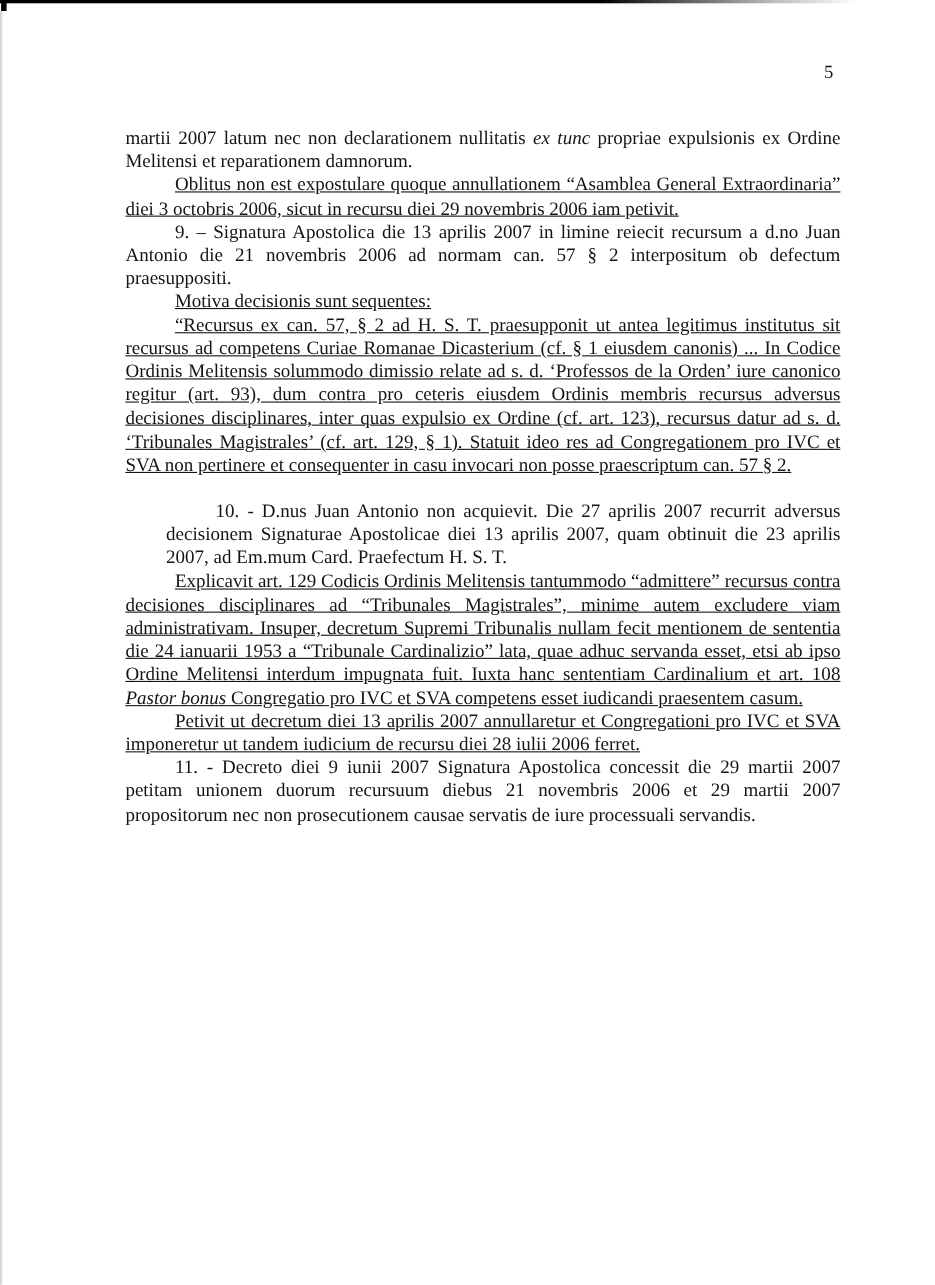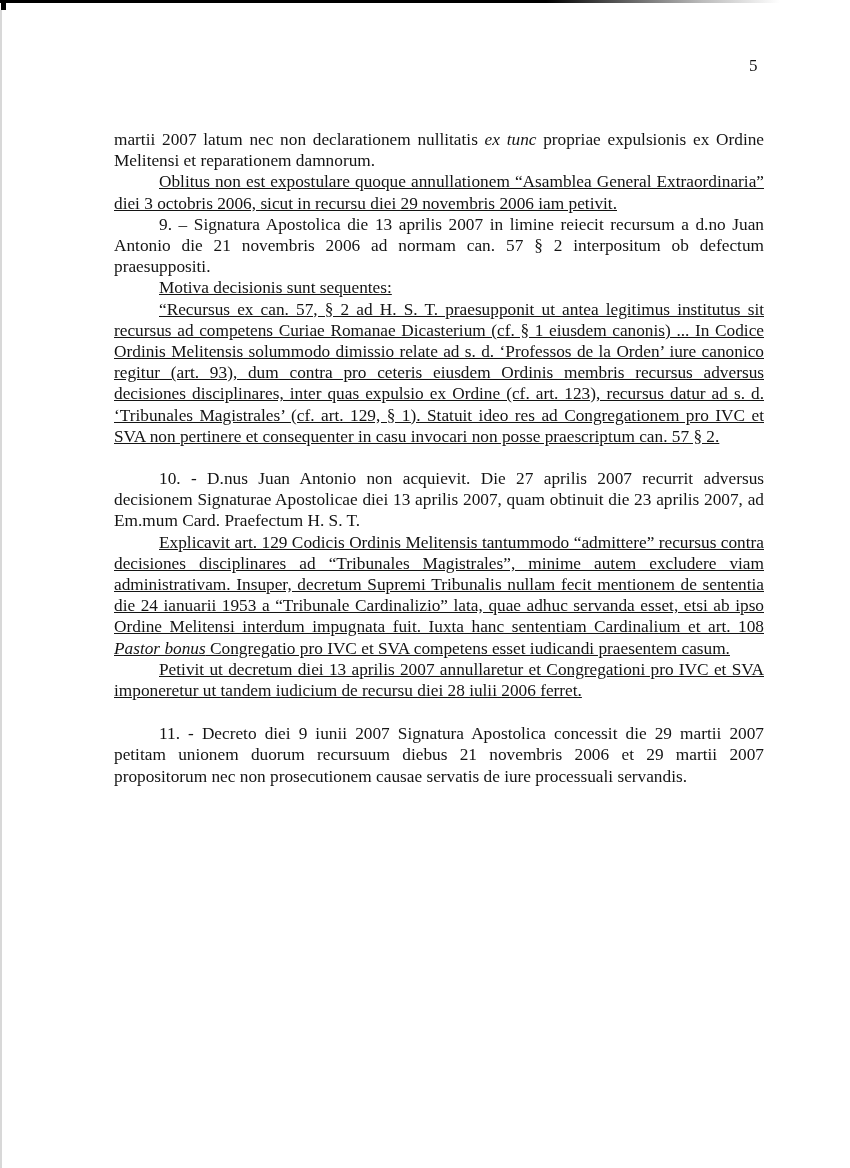--- a/index.html
+++ b/index.html
@@ -3,25 +3,25 @@
 <meta charset="utf-8">
 <style>
   html, body { margin: 0; padding: 0; background: #ffffff; }
   body { width: 850px; height: 1168px; position: relative; overflow: hidden;
          font-family: "Liberation Serif", "DejaVu Serif", serif; color: #141414; }
   .topbar { position: absolute; left: 0; top: 0; width: 780px; height: 3px;
             background: linear-gradient(to right, #000 0%, #000 70%, #bbb 90%, rgba(255,255,255,0) 100%); }
   .corner { position: absolute; left: 1px; top: 0; width: 5px; height: 10px; background: #000; }
   .leftedge { position: absolute; left: 0; top: 10px; width: 2px; height: 1158px; background: #d8d8d8; }
   .page-number { position: absolute; left: 749px; top: 56px; font-size: 17px; }
-  .content { position: absolute; left: 114px; top: 129px; width: 650px; font-size: 17.3px; line-height: 21.2px; }
+  .content { position: absolute; left: 114px; top: 115px; width: 650px; font-size: 17.3px; line-height: 21.2px; }
   .content p { margin: 0; text-align: justify; }
   .content p.indent { text-indent: 45px; text-decoration: underline; }
-  .content p.gap { margin-top: 21px; }
-  .content p.gap2 { margin-top: 22px; }
+  .content p.gap { margin-top: 21px; margin-left: 37px; }
+  .content p.gap2 { }
   .content p.num { text-indent: 45px; }
   i { font-style: italic; }
 </style>
 </head>
 <body>
 
 <div class="topbar"></div>
 <div class="corner"></div>
 <div class="leftedge"></div>
 

